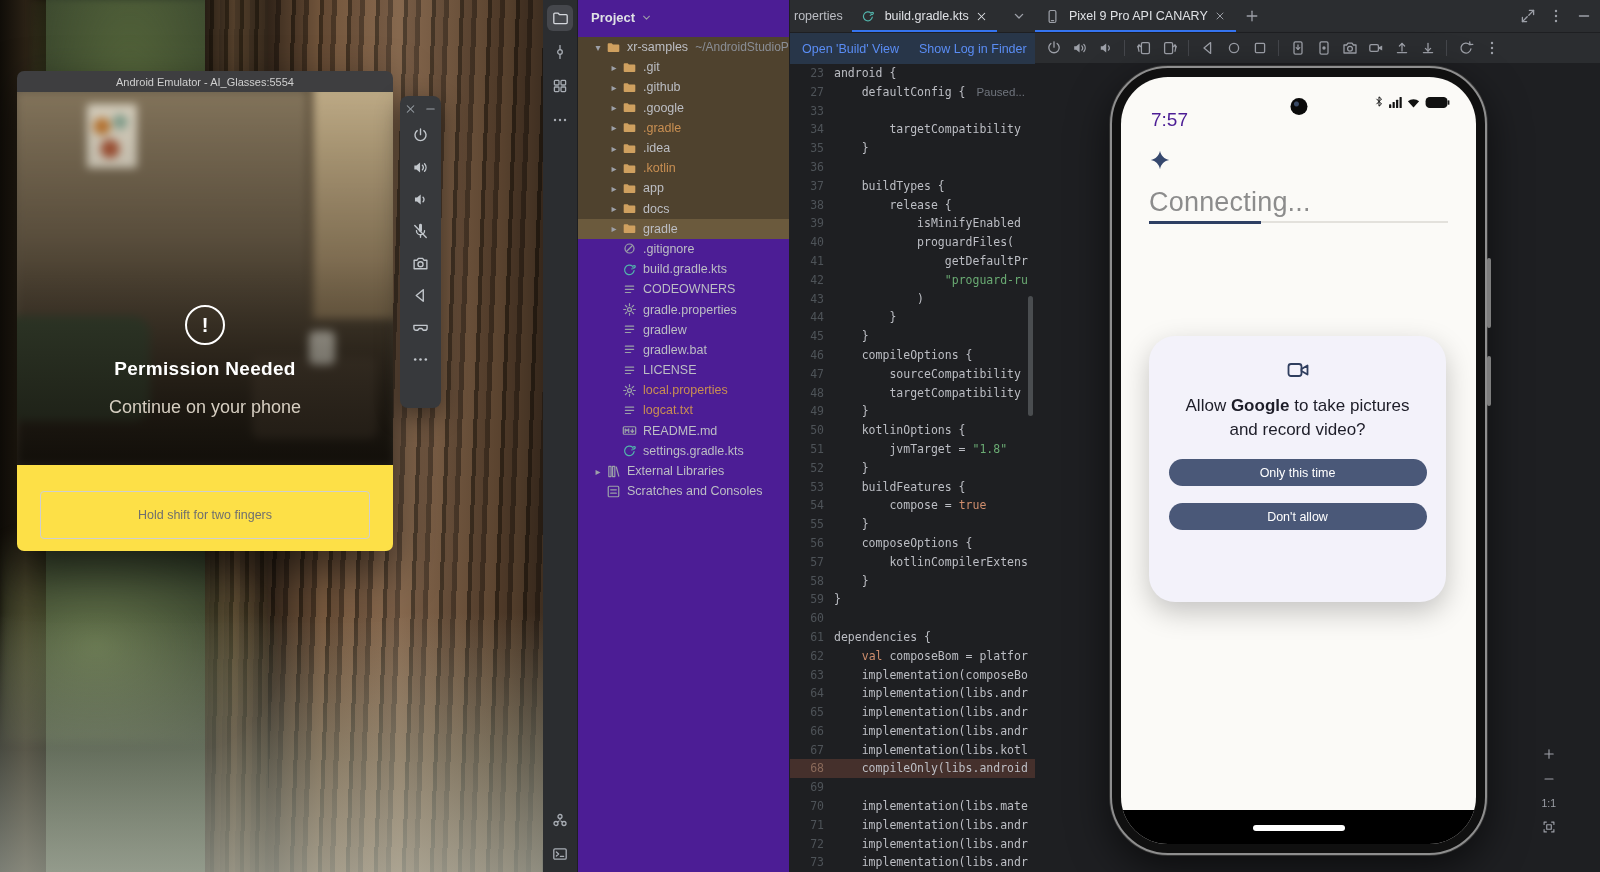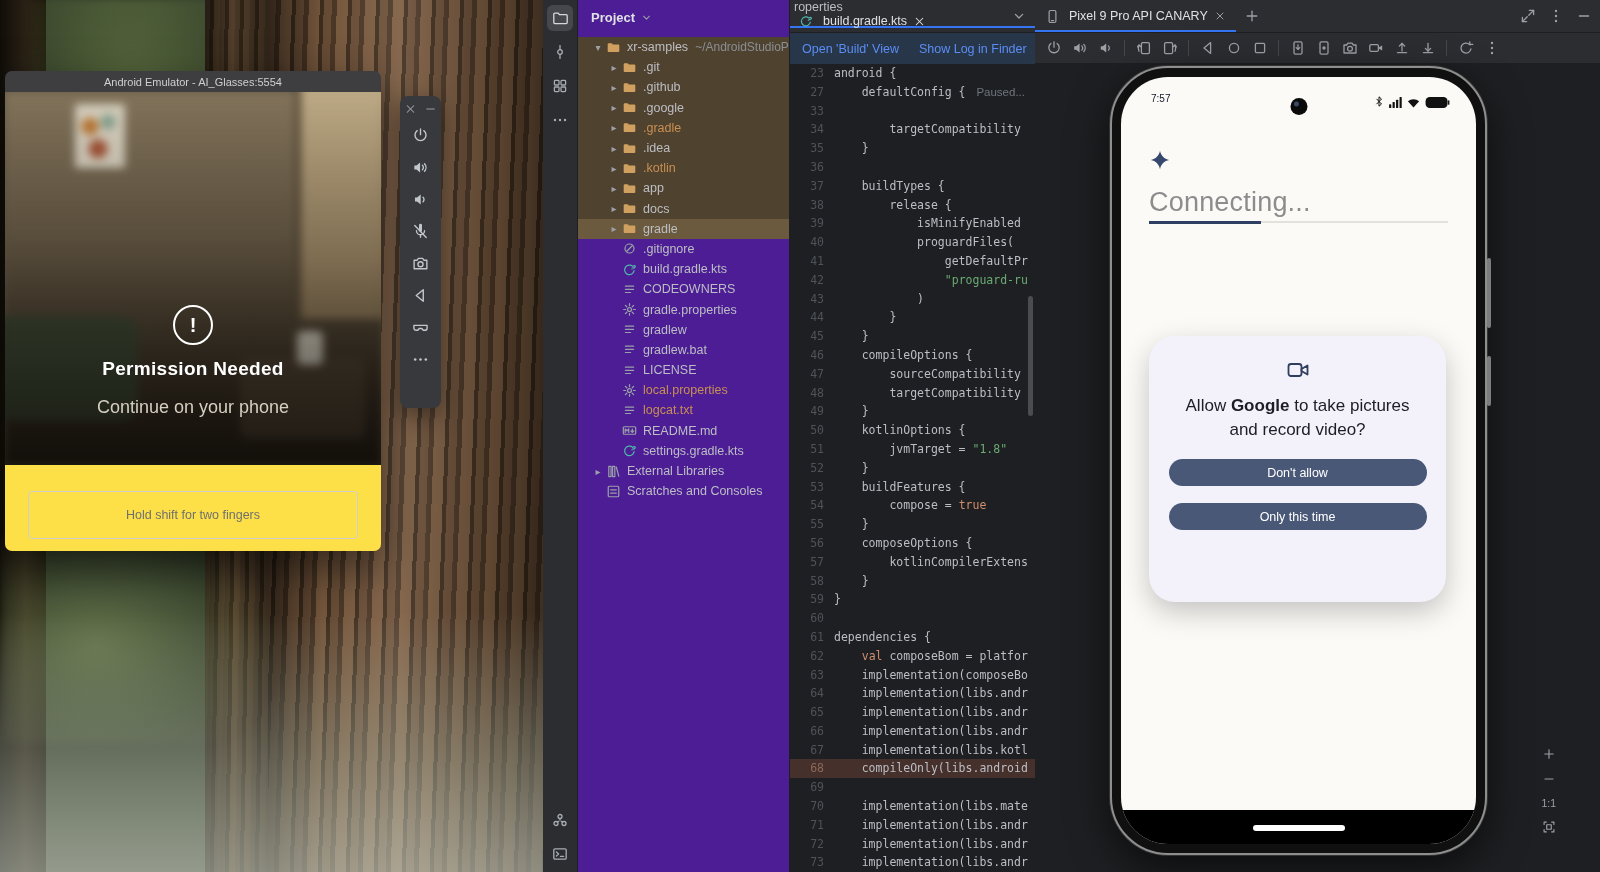--- a/index.html
+++ b/index.html
@@ -19,21 +19,21 @@
     repeating-linear-gradient(91deg,#4c3a28 0 5px,#342718 5px 9px,#57422d 9px 15px);}
   .f-trunk-main{left:268px;top:0;width:275px;height:100%;
     background:linear-gradient(90deg,rgba(0,0,0,.55) 0%,rgba(0,0,0,.08) 20%,rgba(255,255,255,.07) 48%,rgba(0,0,0,.28) 84%,rgba(0,0,0,.5) 100%),
     repeating-linear-gradient(92deg,#6d5038 0 8px,#4d3826 8px 13px,#7d5d41 13px 24px,#42301f 24px 28px);}
   .f-glow{left:0;bottom:130px;width:300px;height:240px;filter:blur(5px);
     background:radial-gradient(ellipse at 32% 60%,rgba(150,172,108,.5),transparent 65%);}
   .f-mist{left:0;bottom:0;width:100%;height:260px;
     background:linear-gradient(180deg,rgba(165,175,158,0),rgba(172,182,165,.38) 55%,rgba(196,203,190,.6) 100%);}
 
   
-  .emu{position:absolute;left:5px;top:71px;width:376px;height:480px;border-radius:7px;overflow:hidden;
+  .emu{position:absolute;left:17px;top:71px;width:376px;height:480px;border-radius:7px;overflow:hidden;
        box-shadow:0 18px 45px rgba(0,0,0,.55);}
   .emu-title{height:21px;background:#3e3e40;color:#cfcfcf;font-size:11px;display:flex;align-items:center;justify-content:center;}
   .emu-scene{position:relative;height:373px;background:#6f6350;overflow:hidden;}
   .emu-props{position:absolute;inset:0;filter:blur(4px);}
   .sc-wall{position:absolute;inset:0;background:linear-gradient(180deg,#8d7d62 0%,#75664f 38%,#4c4030 72%,#2a2318 100%);}
   .sc-art{position:absolute;left:70px;top:12px;width:50px;height:64px;border-radius:2px;
     background:radial-gradient(circle at 30% 35%,#c97f35 0 8px,transparent 9px),
                radial-gradient(circle at 66% 28%,#8fae9a 0 7px,transparent 8px),
                radial-gradient(circle at 46% 70%,#b05a3a 0 9px,transparent 10px),#e7dfcc;}
   .sc-window{position:absolute;right:-12px;top:-8px;width:92px;height:235px;opacity:.85;
@@ -81,21 +81,21 @@
   .tree-row.row-selected{background:#6b5a3d;}
   .t-chev{width:16px;flex:none;color:#9da0a8;font-size:10px;text-align:center;}
   .t-icon{width:18px;flex:none;color:#9aa0a8;display:flex;align-items:center;}
   .t-icon svg{width:15px;height:15px;}
   .t-label{margin-left:3px;}
   .t-label.ignored{color:#c98f52;}
   .t-suffix{color:#8a8e96;margin-left:7px;font-size:12px;}
 
   
   .editor{position:absolute;left:247px;top:0;width:245px;height:100%;background:#1e1f22;overflow:hidden;}
-  .ed-tabs{height:33px;background:#2b2d30;border-bottom:1px solid #1e1f22;display:flex;align-items:stretch;position:relative;box-sizing:border-box;flex-direction:column;}
+  .ed-tabs{height:33px;background:#2b2d30;border-bottom:1px solid #1e1f22;display:flex;align-items:stretch;position:relative;box-sizing:border-box;}
   .ed-tab{display:flex;align-items:center;gap:6px;padding:0 9px;font-size:12.5px;color:#bcbec4;}
   .ed-tab.partial{padding-left:4px;}
   .ed-tab.active{color:#dfe1e5;box-shadow:inset 0 -2px 0 #3574f0;}
   .ed-tab .tb-btn svg{width:13px;height:13px;}
   .ed-tab .t-icon svg{width:14px;height:14px;}
   .ed-overflow{position:absolute;right:8px;top:0;height:100%;display:flex;align-items:center;color:#9da0a8;}
   .banner{position:absolute;top:33px;left:0;right:0;height:31px;background:#283649;display:flex;align-items:center;gap:20px;padding-left:12px;font-size:12.5px;box-sizing:border-box;}
   .banner a{color:#5a8df5;text-decoration:none;white-space:nowrap;}
   .code{position:absolute;top:64px;left:0;right:0;bottom:0;font-family:"DejaVu Sans Mono",monospace;font-size:11.5px;line-height:18.8px;overflow:hidden;}
   .code-line{height:18.8px;white-space:pre;position:relative;}
@@ -121,21 +121,21 @@
   .zoomctl{position:absolute;right:44px;bottom:38px;display:flex;flex-direction:column;align-items:center;gap:11px;color:#9da0a8;}
   .zoomctl .tb-btn svg{width:14px;height:14px;}
   .zoom-label{font-size:10.5px;}
 
   
   .phone{position:absolute;left:75px;top:2px;width:377px;height:789px;background:#101010;border-radius:58px;
     border:2px solid #8e8e8e;box-sizing:border-box;box-shadow:0 0 0 1px #333,0 14px 40px rgba(0,0,0,.6);}
   .sbtn{position:absolute;right:-6px;width:4px;background:#7d7d7d;border-radius:2px;}
   .sbtn.vol{top:190px;height:70px;} .sbtn.pwr{top:288px;height:50px;}
   .screen{position:absolute;inset:9px;background:#fbfaf7;border-radius:47px;overflow:hidden;}
-  .ph-time{position:absolute;left:30px;top:16px;font-size:10px;color:#0f172a;font-weight:500;}
+  .ph-time{position:absolute;left:30px;top:32px;font-size:19px;color:#4c1d95;font-weight:500;}
   .punch{position:absolute;left:50%;top:21px;transform:translateX(-50%);width:17px;height:17px;border-radius:50%;
     background:radial-gradient(circle at 35% 35%,#3a4a66 0 2px,#0a0a0a 3px);}
   .sicons{position:absolute;right:26px;top:17px;display:flex;gap:5px;align-items:center;color:#111;}
   .sparkle{position:absolute;left:28px;top:72px;width:22px;height:22px;color:#36486e;}
   .connecting{position:absolute;left:28px;top:110px;font-size:27px;color:#8c8c8c;letter-spacing:.2px;}
   .progress{position:absolute;left:28px;right:28px;top:144px;height:2px;background:#e3e1dc;}
   .progress-done{width:112px;height:3px;margin-top:-.5px;background:#2e3f63;}
   .perm-card{position:absolute;left:28px;top:259px;width:297px;height:266px;background:#f3f2fa;border-radius:26px;
     box-shadow:0 10px 28px rgba(0,0,0,.22);text-align:center;box-sizing:border-box;}
   .perm-cam{margin-top:22px;width:24px;height:24px;color:#2f3e5e;display:inline-block;}
@@ -809,22 +809,22 @@
 
             <div class="perm-card">
               <span class="perm-cam"><svg viewBox="0 0 24 24" width="24" height="24" fill="none" stroke="currentColor" stroke-width="1.8" stroke-linejoin="round">
                     <rect x="2.5" y="6" width="13" height="12" rx="2.5"></rect>
                     <path d="M15.5 11l6-3.5v9l-6-3.5z"></path>
                   </svg></span>
               <div class="perm-text">
                 <span>Allow </span><b>Google</b><span> to take pictures and record video?</span>
               </div>
               <div class="perm-buttons" id="perm-buttons">
+                  <div class="pbtn">Only this time</div>
                   <div class="pbtn">Don't allow</div>
-                  <div class="pbtn">Only this time</div>
                 </div>
             </div>
 
             <div class="ph-nav">
               <div class="nav-pill"></div>
             </div>
           </div>
         </div>
 
         <div class="zoomctl">

